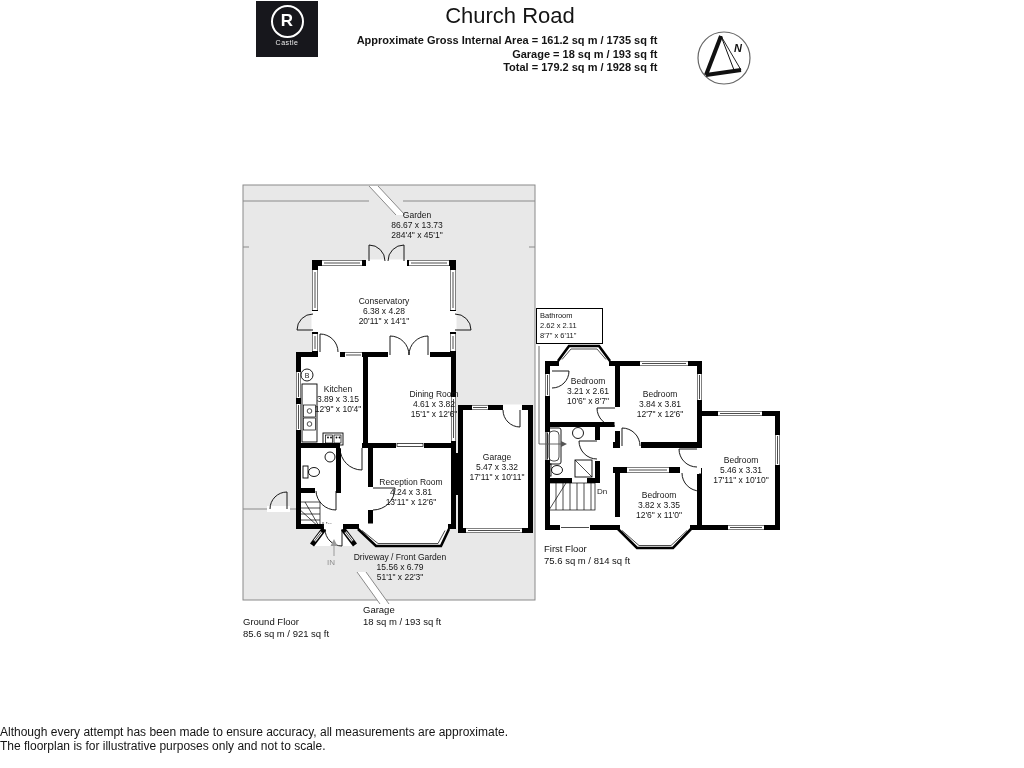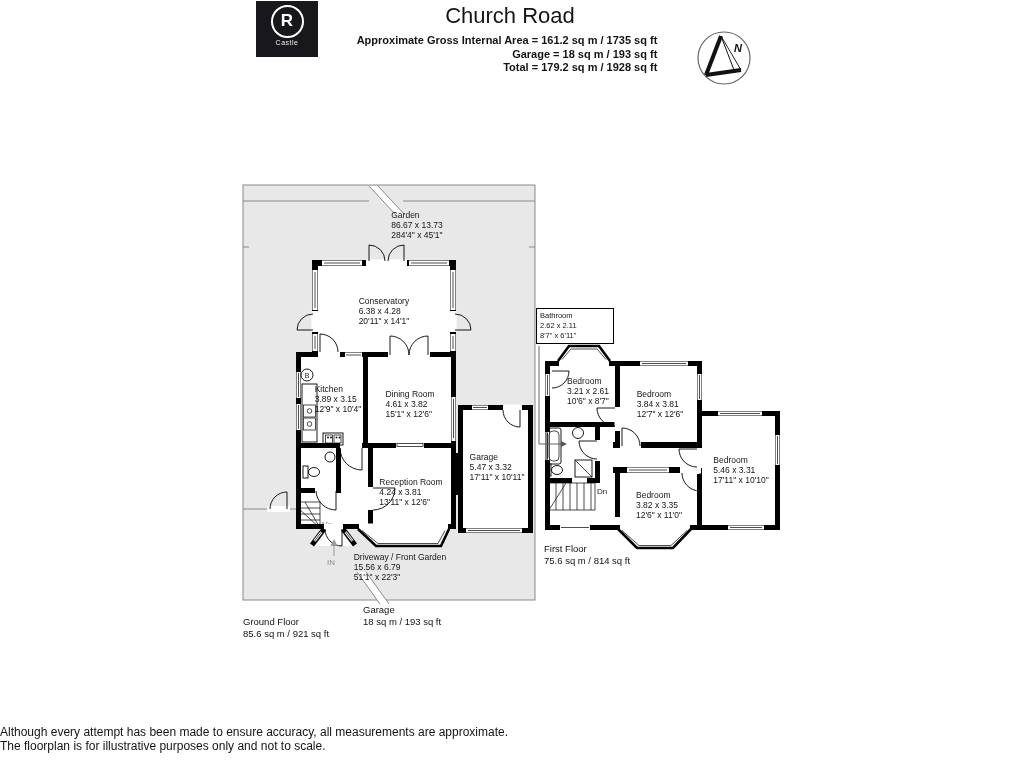--- a/index.html
+++ b/index.html
@@ -23,25 +23,25 @@
   .thin{fill:none;stroke:#000;stroke-width:0.9}
   .thin2{fill:none;stroke:#000;stroke-width:0.7}
   .bayframe{fill:#fff;stroke:#000;stroke-width:2.6}
   .band{stroke:#000;stroke-width:5;fill:none}
   .bandwin{stroke:#fff;stroke-width:2.6;fill:none}
   .anno{font-size:8px;fill:#222}
   .anno.gray{fill:#8f8f8f}
   .anno.b{font-size:7px}
   .ntext{font-size:11px;font-style:italic;font-weight:bold;fill:#111}
   
-  .rl{position:absolute;transform:translateX(-50%);text-align:left;font-size:8.5px;
+  .rl{position:absolute;transform:translateX(-50%);text-align:center;font-size:8.5px;
       line-height:10px;color:#151515;white-space:nowrap}
   .flabel{position:absolute;font-size:9.5px;font-weight:normal;line-height:11.5px;color:#111;white-space:nowrap}
   .bathbox{position:absolute;left:536px;top:308px;width:60px;background:#fff;border:1px solid #000;
-           font-size:7.5px;line-height:10px;padding:2px 13px 2px 3px;color:#151515;white-space:nowrap}
+           font-size:7.5px;line-height:10px;padding:2px 2px 2px 3px;color:#151515;white-space:nowrap}
   .footer{position:absolute;left:0;top:726px;width:1024px;font-size:12px;
           line-height:13.5px;color:#141414}
 </style>
 </head>
 <body>
 
 <div class="page">
 
   <div class="logo">
     <div class="logo-circle">
@@ -325,21 +325,21 @@
   <div class="rl" style="left:384px;top:296px">
     <div>Conservatory</div>
     <div>6.38 x 4.28</div>
     <div>20'11" x 14'1"</div>
   </div>
   <div class="rl" style="left:338px;top:384px">
     <div>Kitchen</div>
     <div>3.89 x 3.15</div>
     <div>12'9" x 10'4"</div>
   </div>
-  <div class="rl" style="left:410px;top:389px">
+  <div class="rl" style="left:434px;top:389px">
     <div>Dining Room</div>
     <div>4.61 x 3.82</div>
     <div>15'1" x 12'6"</div>
   </div>
   <div class="rl" style="left:411px;top:477px">
     <div>Reception Room</div>
     <div>4.24 x 3.81</div>
     <div>13'11" x 12'6"</div>
   </div>
   <div class="rl" style="left:497px;top:452px">

